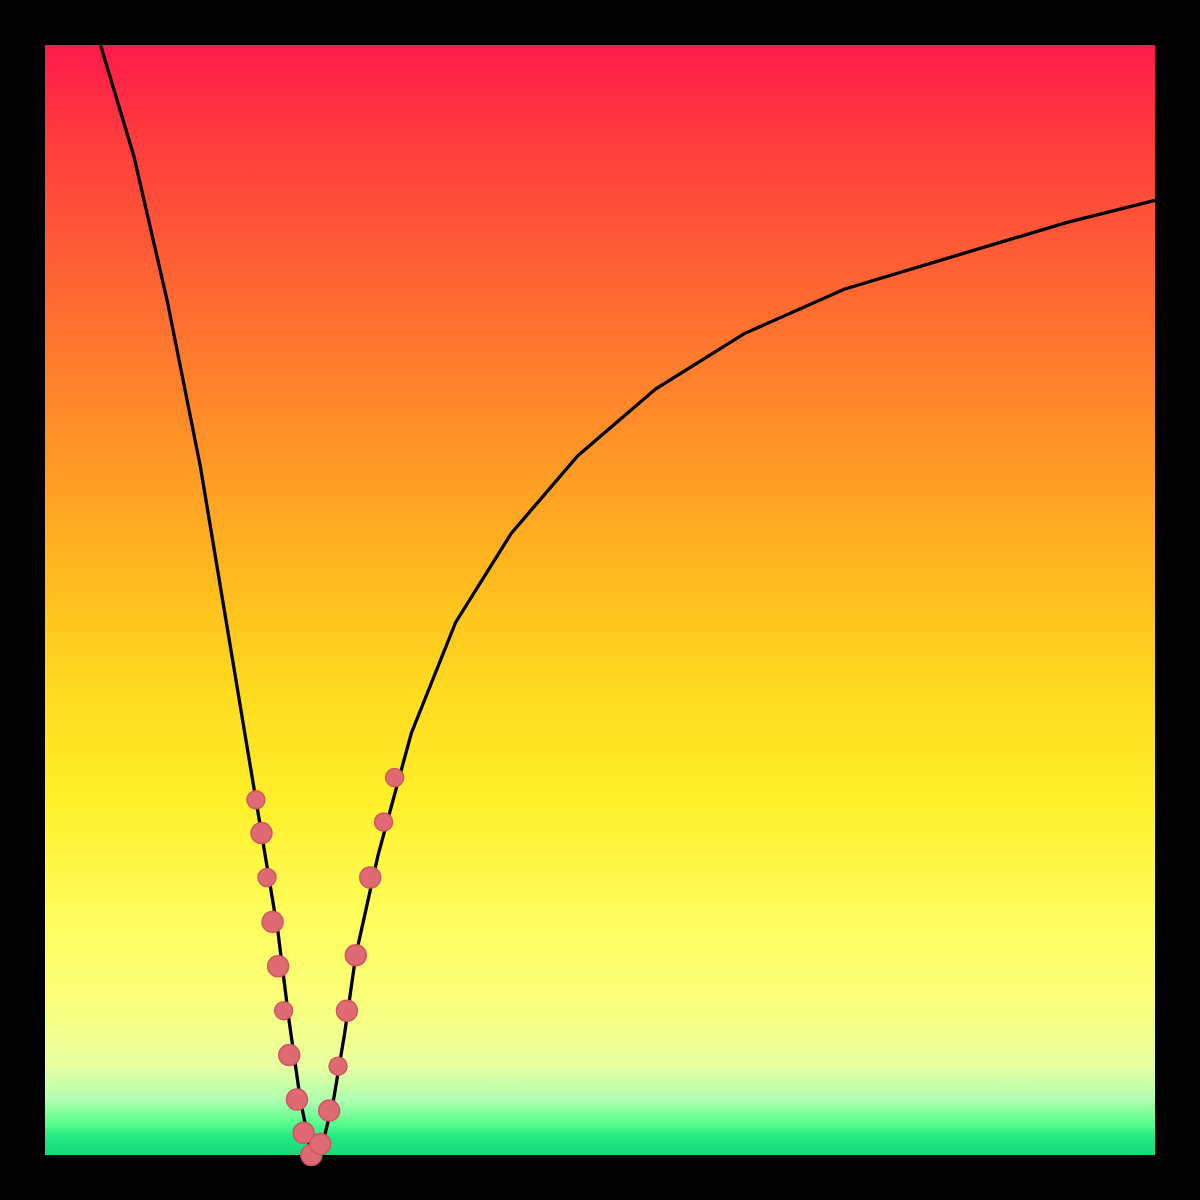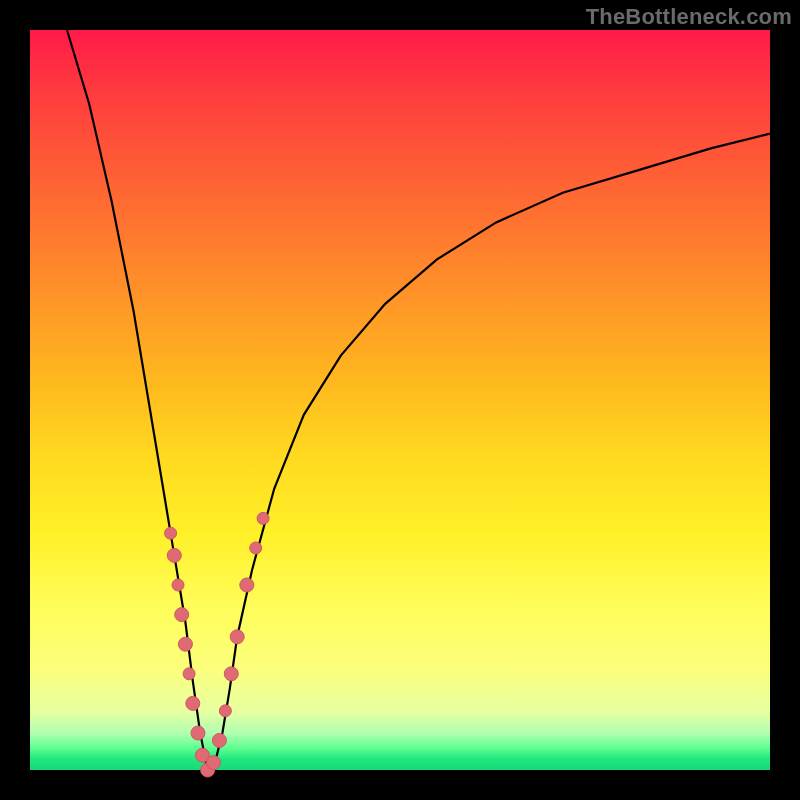--- a/index.html
+++ b/index.html
@@ -85,14 +85,13 @@
         <circle cx="189.44" cy="710.40" r="7" fill="#e06a74" stroke="#ce5862" stroke-width="1"></circle>
         <circle cx="195.36" cy="680.80" r="6" fill="#e06a74" stroke="#ce5862" stroke-width="1"></circle>
         <circle cx="201.28" cy="643.80" r="7" fill="#e06a74" stroke="#ce5862" stroke-width="1"></circle>
         <circle cx="207.20" cy="606.80" r="7" fill="#e06a74" stroke="#ce5862" stroke-width="1"></circle>
         <circle cx="216.82" cy="555.00" r="7" fill="#e06a74" stroke="#ce5862" stroke-width="1"></circle>
         <circle cx="225.70" cy="518.00" r="6" fill="#e06a74" stroke="#ce5862" stroke-width="1"></circle>
         <circle cx="233.10" cy="488.40" r="6" fill="#e06a74" stroke="#ce5862" stroke-width="1"></circle>
       </g>
   </svg>
 
-  <div class="watermark">TheBottleneck.com</div>
 </div>
 
 </body></html>

